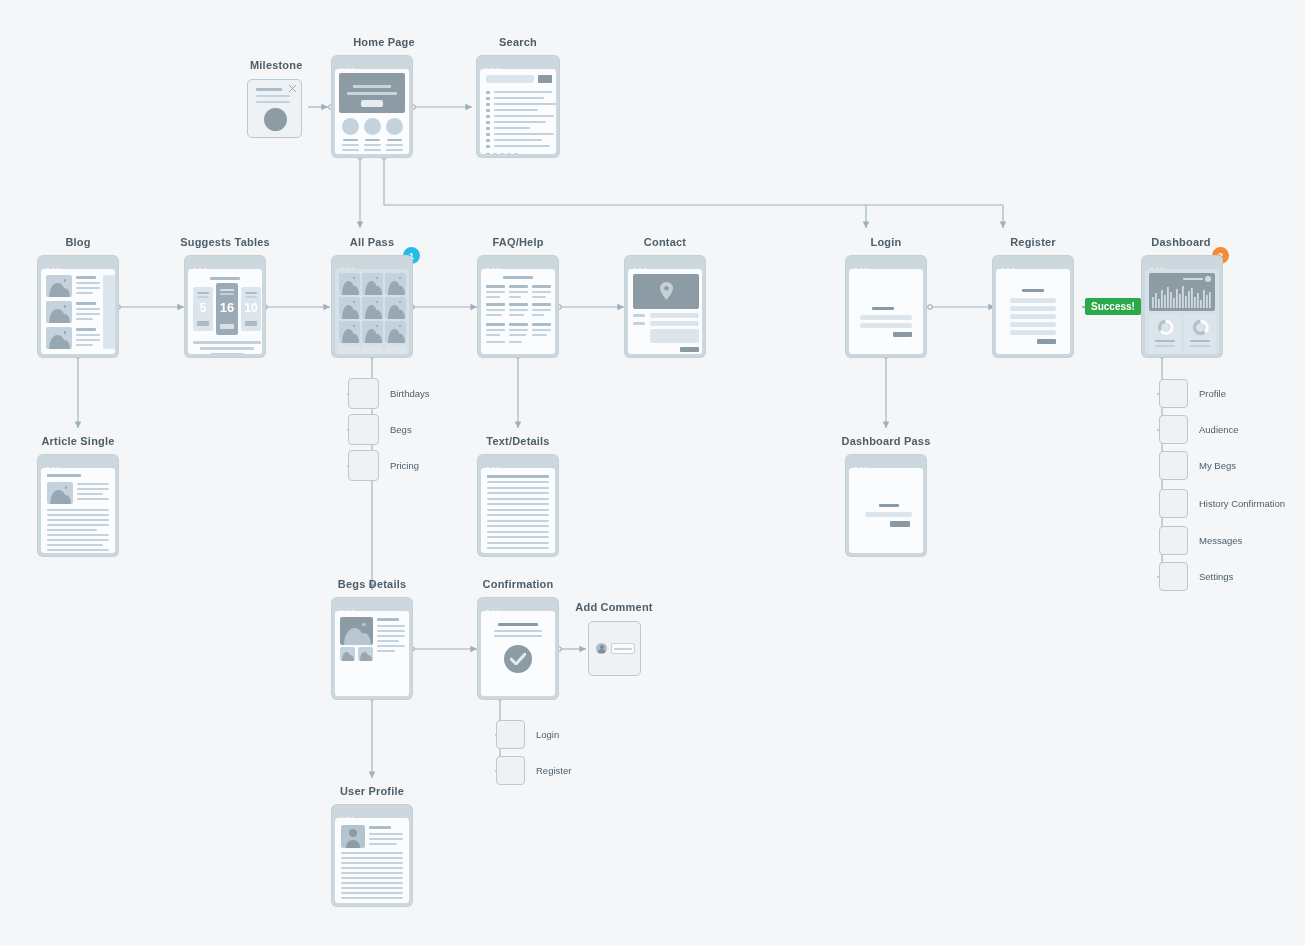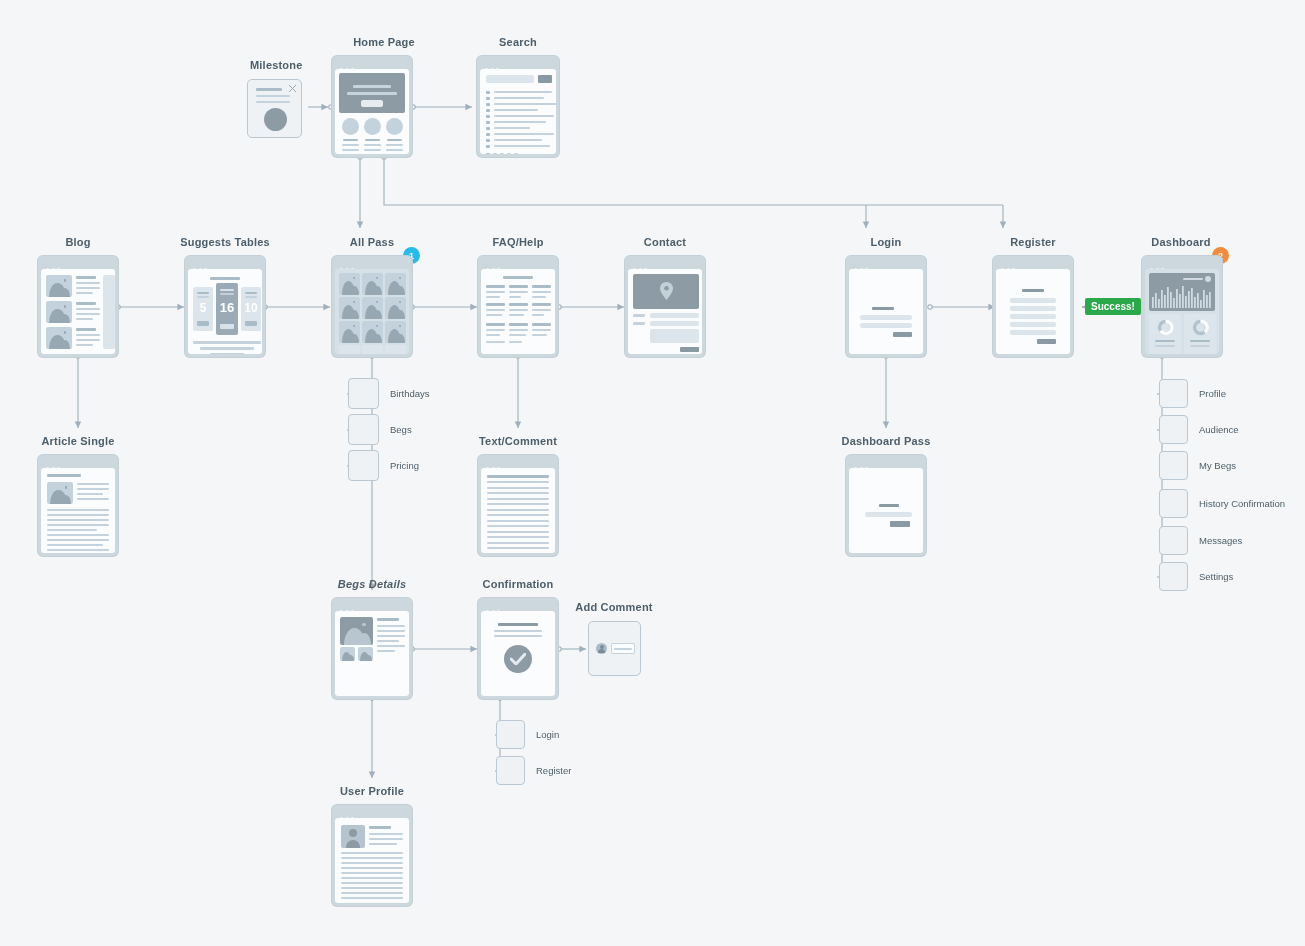--- a/index.html
+++ b/index.html
@@ -471,21 +471,21 @@
         <div class="bm" style="position:absolute;left:0;top:18px;width:19px;height:2.5px;"></div>
         <div class="bl" style="position:absolute;left:0;top:24px;width:19px;height:2px;"></div>
         <div class="bl" style="position:absolute;left:0;top:29px;width:12px;height:2px;"></div>
         <div class="bm" style="position:absolute;left:0;top:38px;width:19px;height:2.5px;"></div>
         <div class="bl" style="position:absolute;left:0;top:44px;width:19px;height:2px;"></div>
         <div class="bl" style="position:absolute;left:0;top:49px;width:15px;height:2px;"></div>
       </div>
     </div>
   </div>
 
-  <div class="title c" style="left:518px; top:435px;">Text/Comment</div>
+  <div class="title c" style="left:518px; top:435px;">Text/Details</div>
   <div class="win" style="left:478px; top:455px; width:80px; height:101px;">
     <div class="bar"><i></i><i></i><i></i></div>
     <div class="screen">
       <div class="lines" style="left:6px; top:7px;">
         <span style="width:62px;height:2.5px;background:#a9bcc8;margin-bottom:3.5px;"></span>
         <span style="width:62px;height:2px;margin-bottom:3.5px;"></span>
         <span style="width:62px;height:2px;margin-bottom:3.5px;"></span>
         <span style="width:62px;height:2px;margin-bottom:3.5px;"></span>
         <span style="width:62px;height:2px;margin-bottom:3.5px;"></span>
         <span style="width:62px;height:2px;margin-bottom:3.5px;"></span>
@@ -628,21 +628,21 @@
   </div>
   <div class="subitem sub-small" style="left:1159px; top:526px;">
     <div class="sq"></div>
     <div class="lb">Messages</div>
   </div>
   <div class="subitem sub-small" style="left:1159px; top:562px;">
     <div class="sq"></div>
     <div class="lb">Settings</div>
   </div>
 
-  <div class="title c" style="left:372px; top:578px;font-style:italic;">Begs Details</div>
+  <div class="title c" style="left:372px; top:578px;">Begs Details</div>
   <div class="win" style="left:332px; top:598px; width:80px; height:101px;">
     <div class="bar"><i></i><i></i><i></i></div>
     <div class="screen">
       <div class="imgph dark" style="left:5px; top:6px; width:33px; height:28px;">
           <div class="sun"></div>
           <div class="mt"></div>
           <div class="mt2"></div>
         </div>
       <div class="imgph" style="left:5px; top:36px; width:15px; height:14px;">
           <div class="mt"></div>

